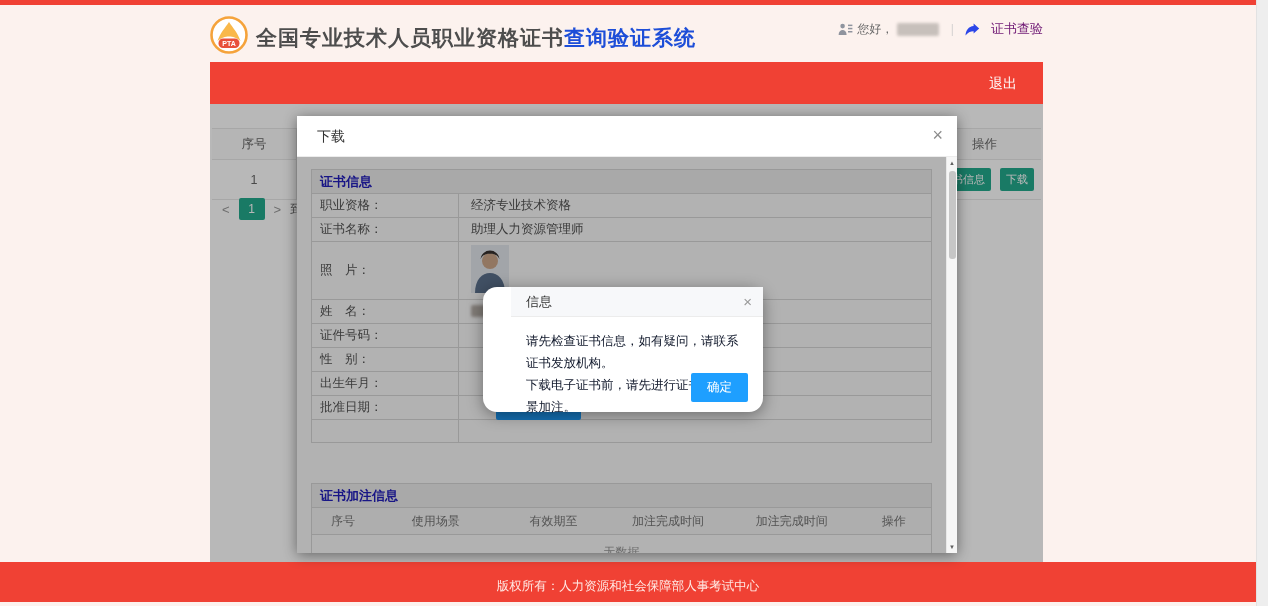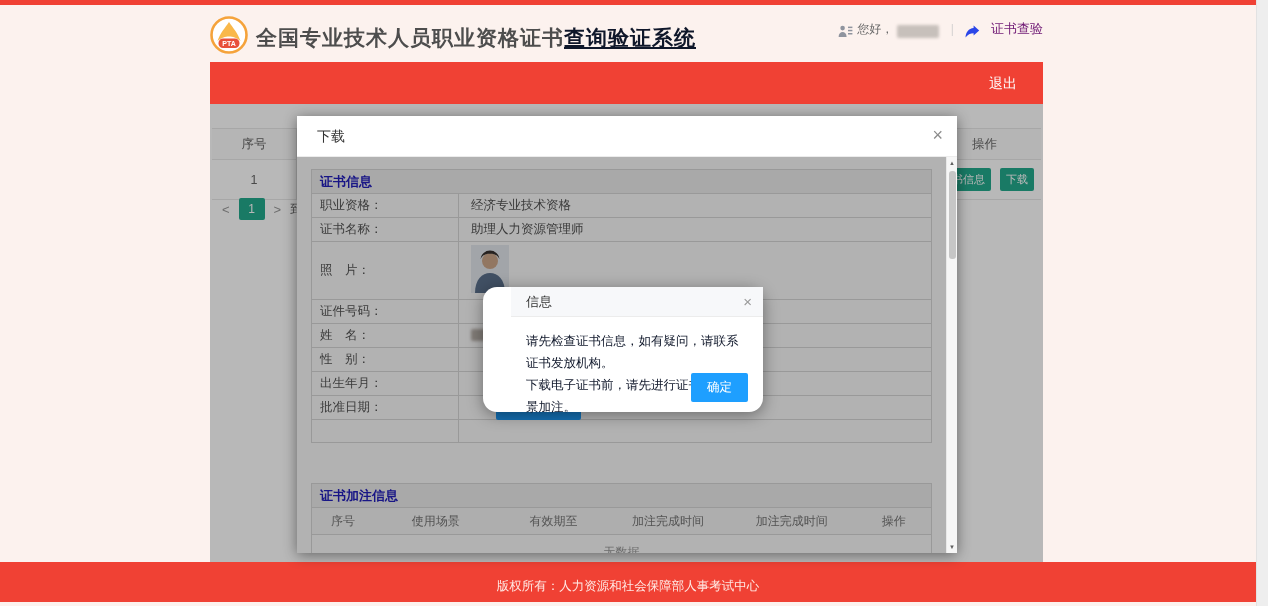--- a/index.html
+++ b/index.html
@@ -13,22 +13,22 @@
   
   .top-strip { position:absolute; left:0; top:0; width:1256px; height:5px; background:#f04134; }
   .scroll-gutter { position:absolute; right:0; top:0; width:12px; height:606px;
     background:#eeeeee; border-left:1px solid #e2e2e2; }
 
   
   .site-header { position:absolute; left:210px; top:12px; width:833px; height:50px; }
   .logo { position:absolute; left:0; top:4px; width:38px; height:38px; }
   .site-title { position:absolute; left:46px; top:12px; font-size:21px; font-weight:bold;
     color:#4d4d4d; letter-spacing:1px; white-space:nowrap; }
-  .site-title .accent { color:#0f172a;text-decoration:underline; }
-  .user-info { position:absolute; right:0; top:8px; display:flex; align-items:flex-end;
+  .site-title .accent { color:#1d4ed8; }
+  .user-info { position:absolute; right:0; top:8px; display:flex; align-items:center;
     font-size:12px; color:#666; }
   .user-info .sep { color:#c9c9c9; margin:0 7px; }
   .redact-blob { display:inline-block; width:42px; height:13px; margin-left:4px;
     background:#c7c0bb; border-radius:2px; filter:blur(1.5px); }
   .verify-link { color:#701a75; font-size:13px; margin-left:7px; text-decoration:none; }
   .icon-gap { margin-right:4px; display:inline-flex; align-items:center; }
 
   
   .navbar { position:absolute; left:210px; top:62px; width:833px; height:42px; background:#f04134; }
   .nav-tab { position:absolute; left:0; top:0; height:42px; line-height:42px; padding:0 22px;
@@ -216,28 +216,28 @@
               <svg width="38" height="48" viewBox="0 0 38 48">
                 <rect width="38" height="48" fill="#e9edf2"></rect>
                 <circle cx="19" cy="16" r="8" fill="#d2ab8d"></circle>
                 <path d="M19 5.5 a9.5 9.5 0 0 1 9.5 8.5 c-2.2-4.2-5.2-5.3-9.5-5.3 c-4.3 0-7.3 1.1-9.5 5.3 a9.5 9.5 0 0 1 9.5-8.5 Z" fill="#38322e"></path>
                 <path d="M4 48 C4 34.5 11 28 19 28 C27 28 34 34.5 34 48 Z" fill="#5d7390"></path>
               </svg>
             </span>
           </div>
         </div>
         <div class="kv-row">
-          <div class="kv-label">证件号码：</div>
-          <div class="kv-value"></div>
-        </div>
-        <div class="kv-row">
           <div class="kv-label">姓　名：</div>
           <div class="kv-value">
               <span class="name-blob"></span>
             </div>
+        </div>
+        <div class="kv-row">
+          <div class="kv-label">证件号码：</div>
+          <div class="kv-value"></div>
         </div>
         <div class="kv-row">
           <div class="kv-label">性　别：</div>
           <div class="kv-value"></div>
         </div>
         <div class="kv-row">
           <div class="kv-label">出生年月：</div>
           <div class="kv-value"></div>
         </div>
         <div class="kv-row">

